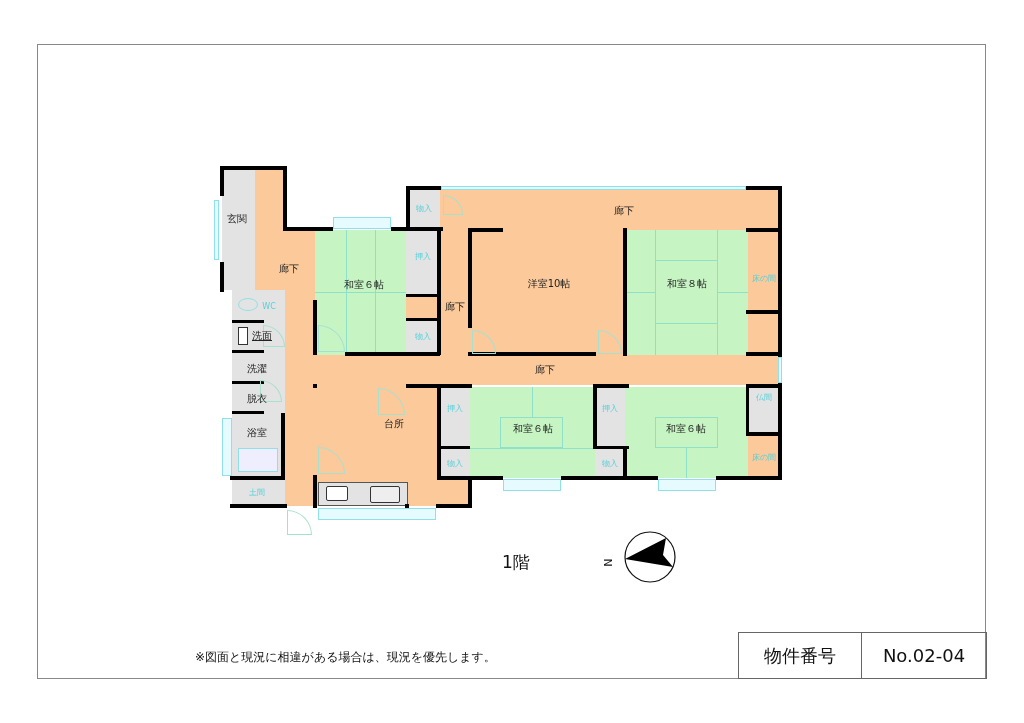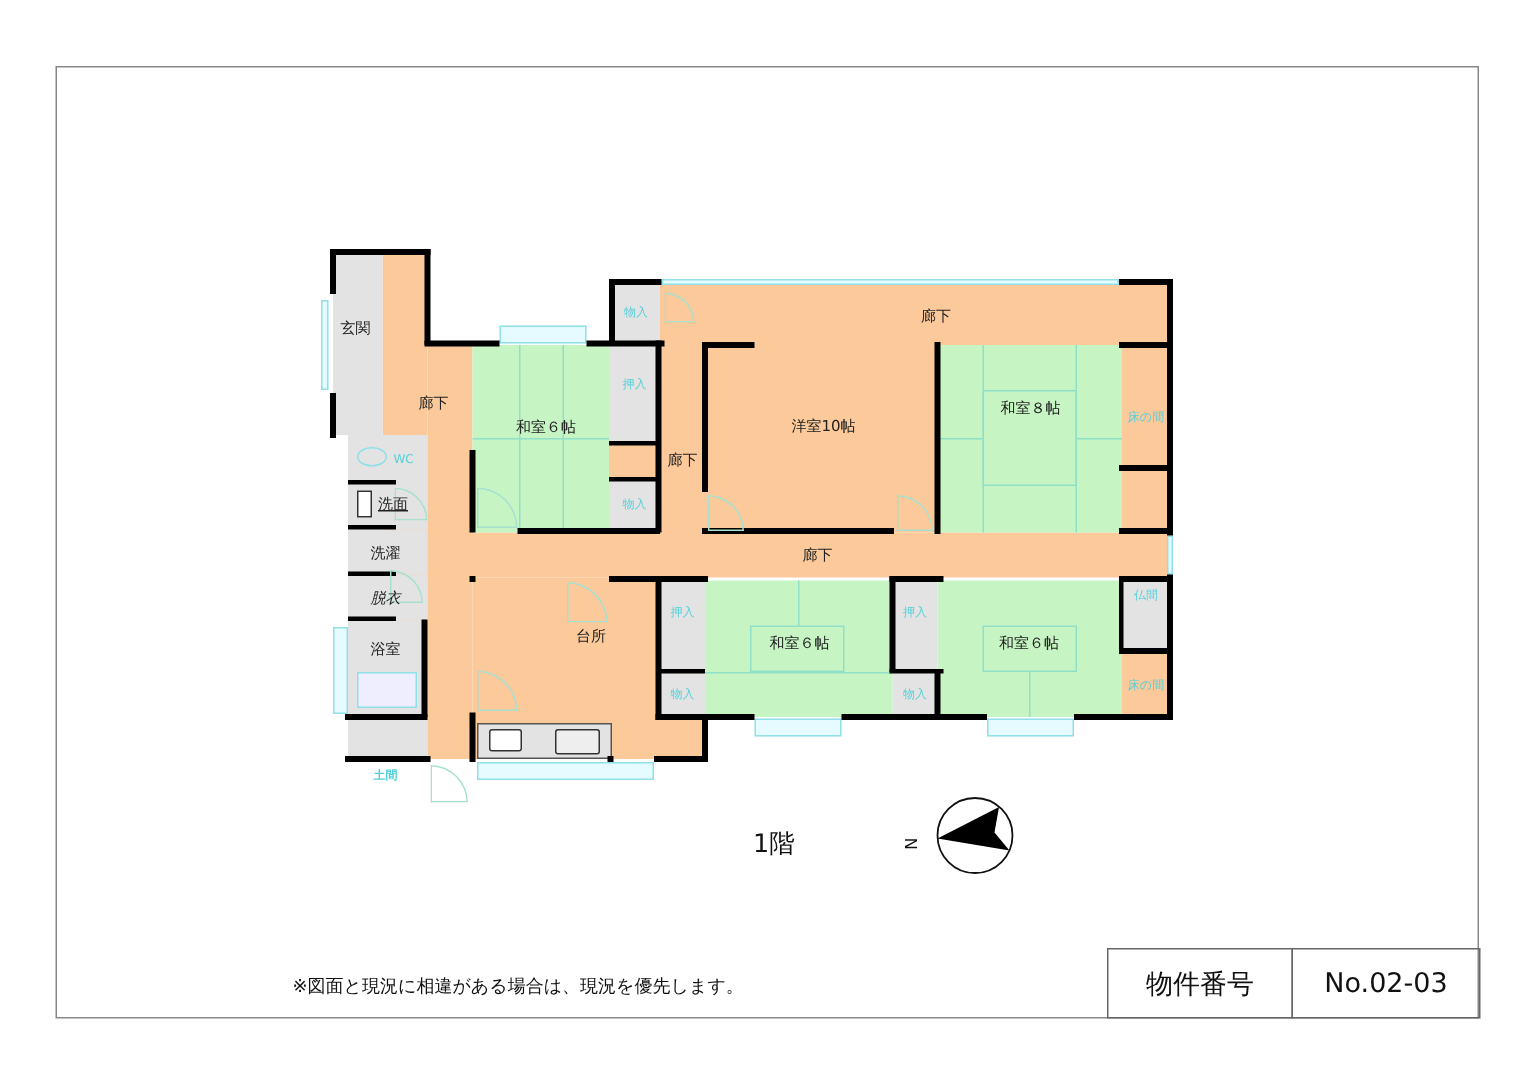--- a/index.html
+++ b/index.html
@@ -145,29 +145,29 @@
   <div class="abs" style="left:238px;top:327px;width:10px;height:18px;border:1px solid #333;background:#fff;"></div>
   <div class="abs" style="left:238px;top:448px;width:40px;height:24px;border:1px solid #8fe0e8;background:#eef;"></div>
   <div class="abs" style="left:238px;top:298px;width:20px;height:13px;border:1px solid #8fe0e8;border-radius:50%;"></div>
 
   <div class="lbl" style="left:237px;top:219px;">玄関</div>
   <div class="lbl" style="left:289px;top:269px;">廊下</div>
   <div class="lbl" style="left:364px;top:285px;">和室６帖</div>
   <div class="lbl" style="left:455px;top:307px;">廊下</div>
   <div class="lbl" style="left:624px;top:211px;">廊下</div>
   <div class="lbl" style="left:549px;top:284px;">洋室10帖</div>
-  <div class="lbl" style="left:687px;top:272px;text-align:center;">和室８帖</div>
+  <div class="lbl" style="left:687px;top:284px;text-align:center;">和室８帖</div>
   <div class="clbl" style="left:764px;top:278px;">床の間</div>
   <div class="lbl" style="left:545px;top:370px;">廊下</div>
   <div class="clbl" style="left:269px;top:306px;">WC</div>
   <div class="lbl" style="left:262px;top:336px;text-decoration:underline;">洗面</div>
   <div class="lbl" style="left:257px;top:369px;">洗濯</div>
-  <div class="lbl" style="left:257px;top:399px;font-style:italic;">脱衣</div>
+  <div class="lbl" style="left:257px;top:399px;">脱衣</div>
   <div class="lbl" style="left:257px;top:433px;">浴室</div>
-  <div class="clbl" style="left:257px;top:517px;font-weight:bold;">土間</div>
+  <div class="clbl" style="left:257px;top:492px;">土間</div>
   <div class="lbl" style="left:394px;top:424px;">台所</div>
   <div class="lbl" style="left:533px;top:429px;">和室６帖</div>
   <div class="lbl" style="left:686px;top:429px;">和室６帖</div>
   <div class="clbl" style="left:764px;top:397px;">仏間</div>
   <div class="clbl" style="left:764px;top:457px;">床の間</div>
 
   <div class="clbl" style="left:424px;top:208px;">物入</div>
   <div class="clbl" style="left:423px;top:256px;">押入</div>
   <div class="clbl" style="left:423px;top:336px;">物入</div>
   <div class="clbl" style="left:455px;top:408px;">押入</div>
@@ -178,13 +178,13 @@
 
 <div class="floor-label">1階</div>
 <div class="n-label" style="transform:rotate(90deg);">N</div>
 <svg class="abs" style="left:622px;top:529px;" width="56" height="56" viewBox="0 0 56 56">
   <circle cx="28" cy="28" r="25" fill="#fff" stroke="#111" stroke-width="1.2"></circle>
   <polygon points="3,30 44,9 41,26 51,38" fill="#000"></polygon>
 </svg>
 
 <div class="footer-note">※図面と現況に相違がある場合は、現況を優先します。</div>
 <div class="prop-box" style="left:738px;width:124px;">物件番号</div>
-<div class="prop-box" style="left:861px;width:126px;">No.02-03</div>
+<div class="prop-box" style="left:861px;width:126px;">No.02-04</div>
 
 </body></html>

